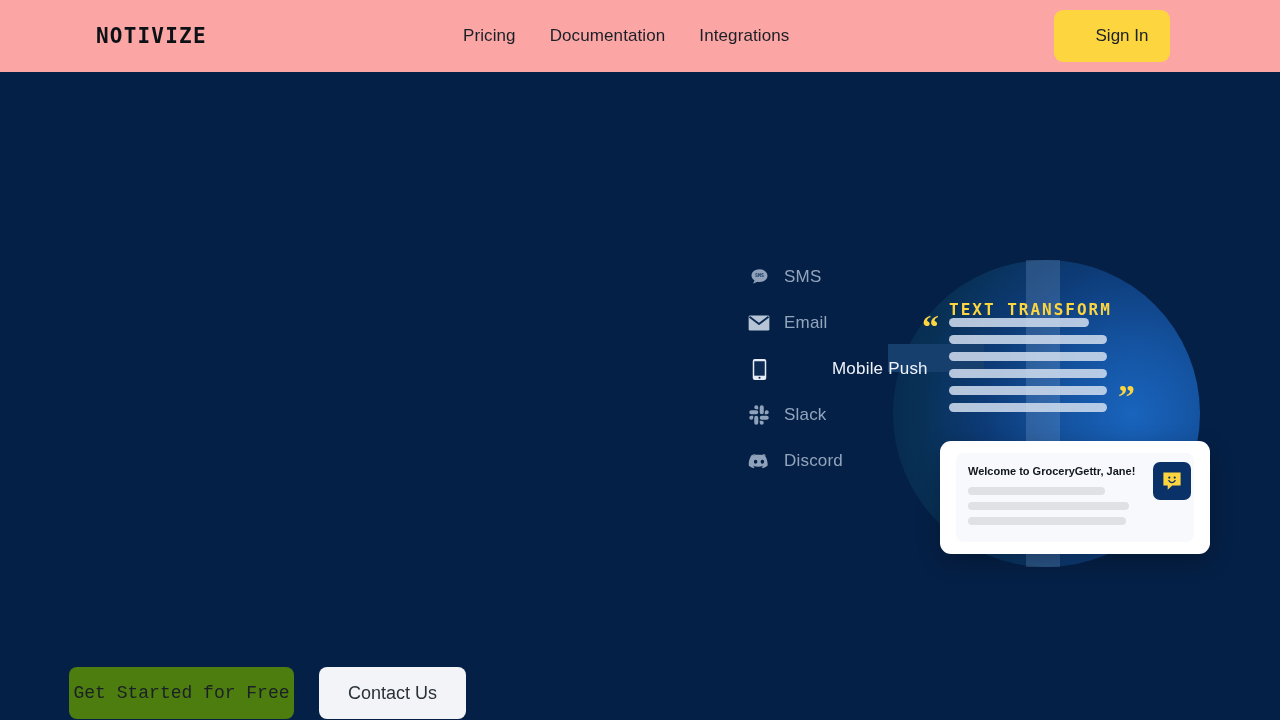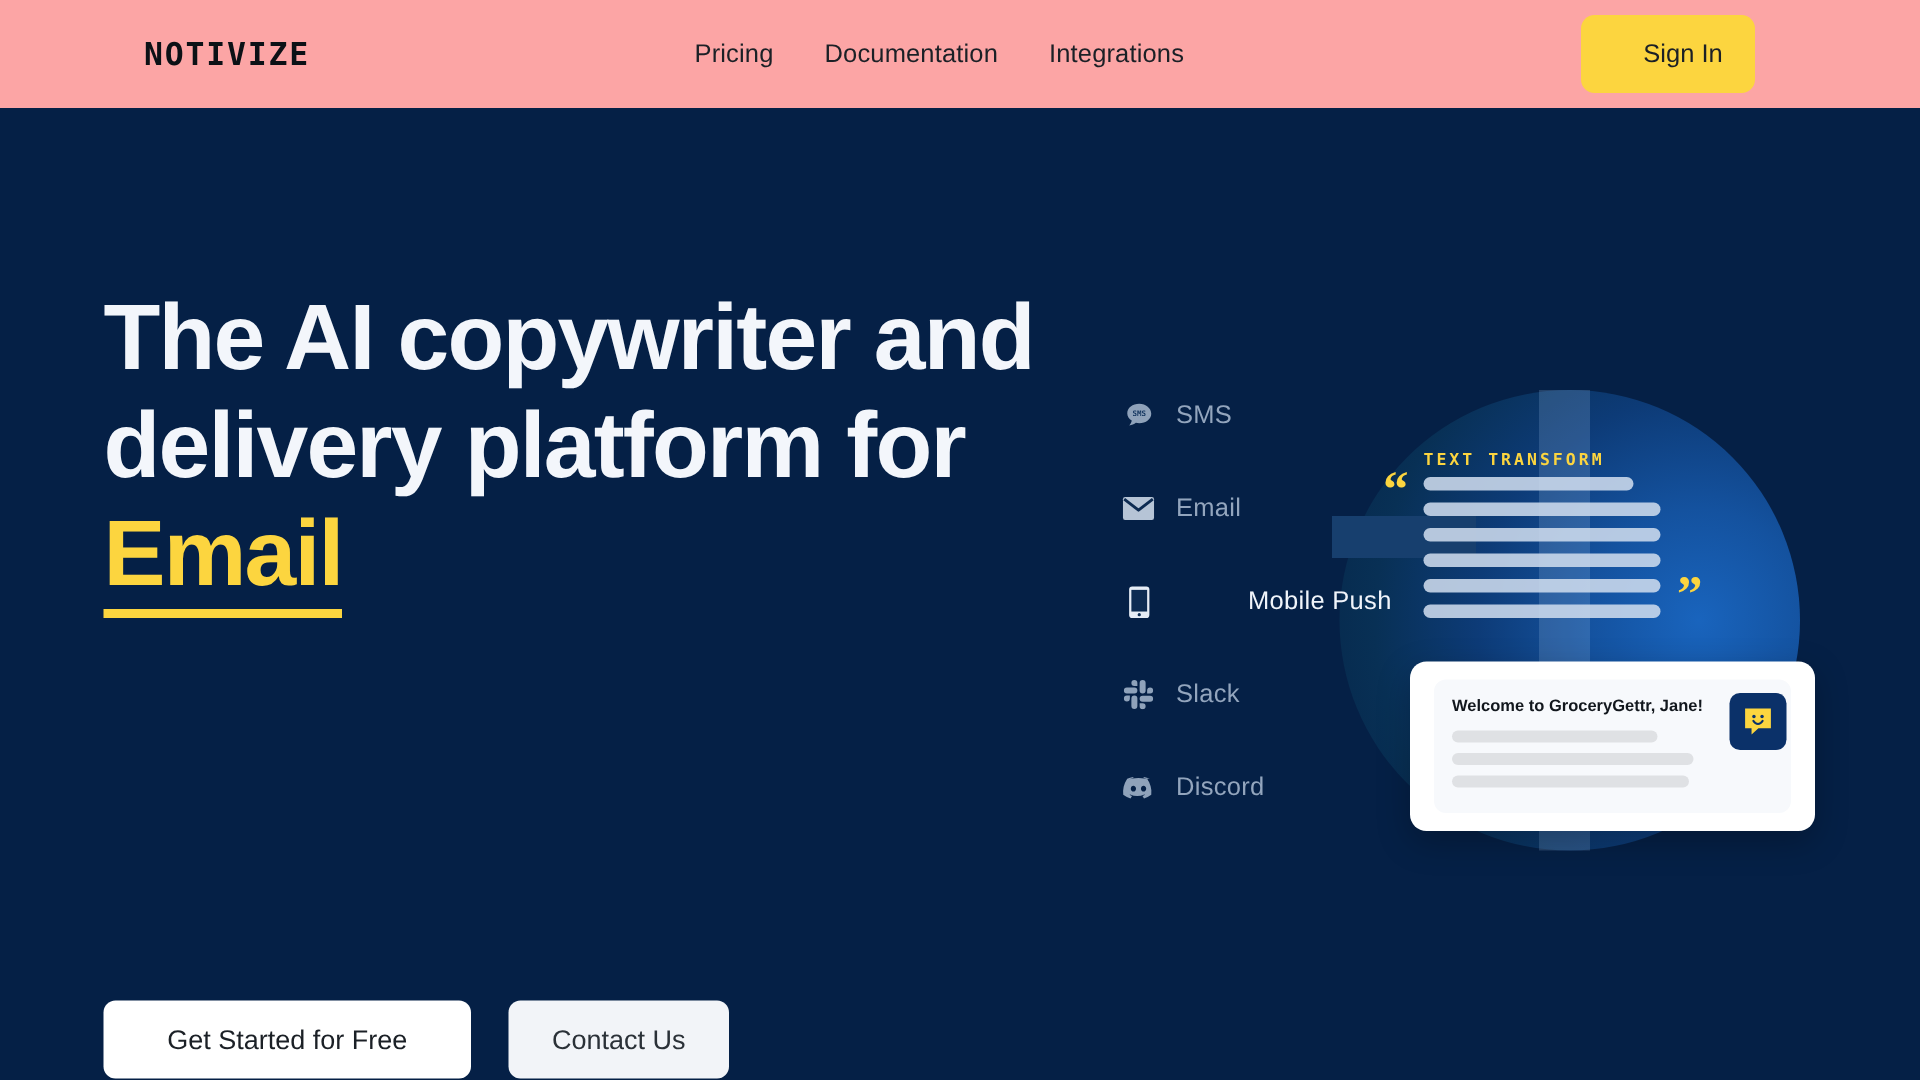--- a/index.html
+++ b/index.html
@@ -65,38 +65,38 @@
     margin-top: 31px;
     font-size: 22px; line-height: 38.5px;
     color: #e9eef6; font-weight: 400;
     width: 640px;
   }
   .cta-row {
     position: absolute; left: 0; top: 477px;
     display: flex; align-items: center; gap: 25px;
   }
   .btn-primary {
-    width: 245px; height: 52px;
-    background: #ffffff; border: none; border-radius: 8px;
-    font-family: Liberation Sans, sans-serif;
+    width: 225px; height: 52px;
+    background: #4d7c0f; border: none; border-radius: 8px;
+    font-family: Liberation Mono, monospace;
     font-size: 18px; color: #1b2026; cursor: pointer;
     display: flex; align-items: center; justify-content: center;
   }
   .btn-secondary {
     width: 147px; height: 52px;
     background: #f2f4f8; border: none; border-radius: 8px;
     font-family: "Liberation Sans", sans-serif;
     font-size: 18px; color: #2b3138; cursor: pointer;
     display: flex; align-items: center; justify-content: center;
   }
 
   
   .channels {
     position: absolute; left: 748px; top: 192px;
-    display: flex; flex-direction: column; gap: 36px;
+    display: flex; flex-direction: column; gap: 20px;
     z-index: 20;
   }
   .channel {
     display: flex; align-items: center; gap: 14px;
     cursor: pointer; height: 26px;
   }
   .channel .ic { width: 22px; height: 24px; display: flex; align-items: center; justify-content: center; flex: 0 0 22px; }
   .channel .lbl { font-size: 17px; color: #93a5bd; white-space: nowrap; letter-spacing: .2px; }
   .channel.active .lbl { color: #f0f4fa; margin-left: 48px; }
 
@@ -113,21 +113,21 @@
     background: rgba(150,185,228,0.22);
   }
   .hbar {
     position: absolute; left: 888px; top: 272px;
     width: 96px; height: 28px;
     background: #173f6e;
   }
   .tt-label {
     position: absolute; left: 949px; top: 228px;
     font-family: "DejaVu Sans Mono", monospace;
-    font-size: 11px; font-weight: 700; letter-spacing: 2px;
+    font-size: 16px; font-weight: 700; letter-spacing: 2px;
     color: #fcd53f;
   }
   .qmark {
     position: absolute;
     font-family: "Liberation Serif", serif;
     font-size: 34px; font-weight: 700; color: #fcd53f;
     line-height: 1;
   }
   .q-open  { left: 922px; top: 238px; }
   .q-close { left: 1118px; top: 308px; }
@@ -266,21 +266,20 @@
       <span class="ic">
         <svg width="22" height="17" viewBox="0 0 24 18" aria-hidden="true">
           <path d="M20.2 2.1A17 17 0 0 0 15.9.8l-.3.5c1.5.4 2.6 1 3.6 1.6-1.9-.9-3.8-1.4-7.2-1.4S6.7 2 4.8 2.9c1-.6 2.2-1.2 3.6-1.6L8.1.8A17 17 0 0 0 3.8 2.1C1.2 6 .5 9.9.9 13.7a17.4 17.4 0 0 0 5.3 2.7l1.1-1.7c-.6-.2-1.2-.5-1.8-.9l.4-.3a12.3 12.3 0 0 0 10.4 0l.4.3c-.6.4-1.2.7-1.8.9l1.1 1.7a17.4 17.4 0 0 0 5.3-2.7c.5-4.4-.7-8.3-3.1-11.6zM8.3 11.4c-1 0-1.9-.9-1.9-2.1s.8-2.1 1.9-2.1 1.9 1 1.9 2.1-.8 2.1-1.9 2.1zm7.4 0c-1 0-1.9-.9-1.9-2.1s.8-2.1 1.9-2.1 1.9 1 1.9 2.1-.9 2.1-1.9 2.1z" fill="#8fa2ba"></path>
         </svg>
       </span>
       <span class="lbl">Discord</span>
     </div>
   </div>
 
   <div class="hero-left">
-    <h1 class="headline"><span>The AI copywriter and delivery platform for </span><span class="accent">Email</span></h1>
 
 
     <div class="cta-row">
       <button class="btn-primary">Get Started for Free</button>
       <button class="btn-secondary">Contact Us</button>
     </div>
 
   </div>
 
 </div>

